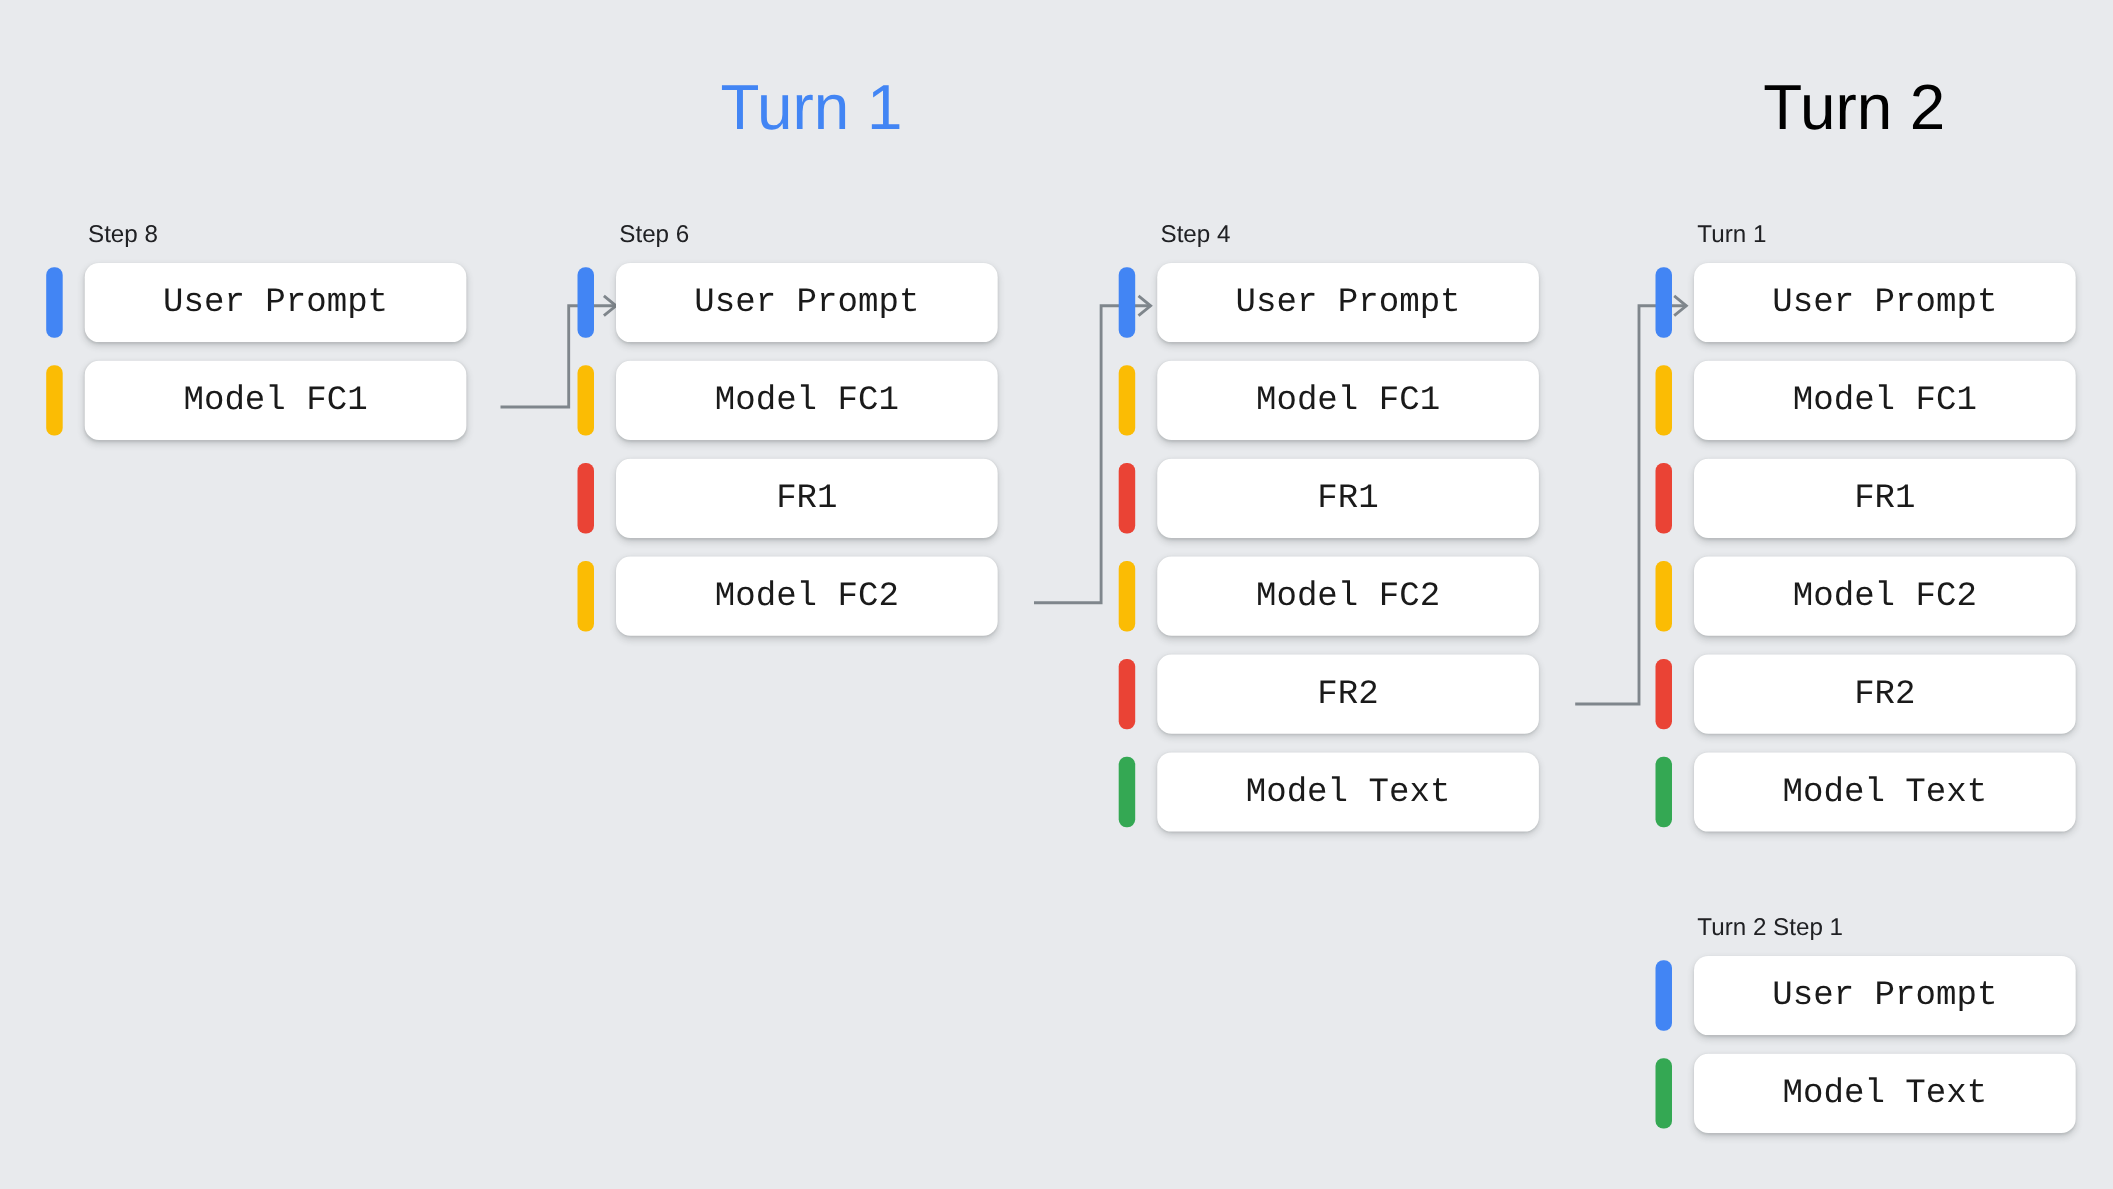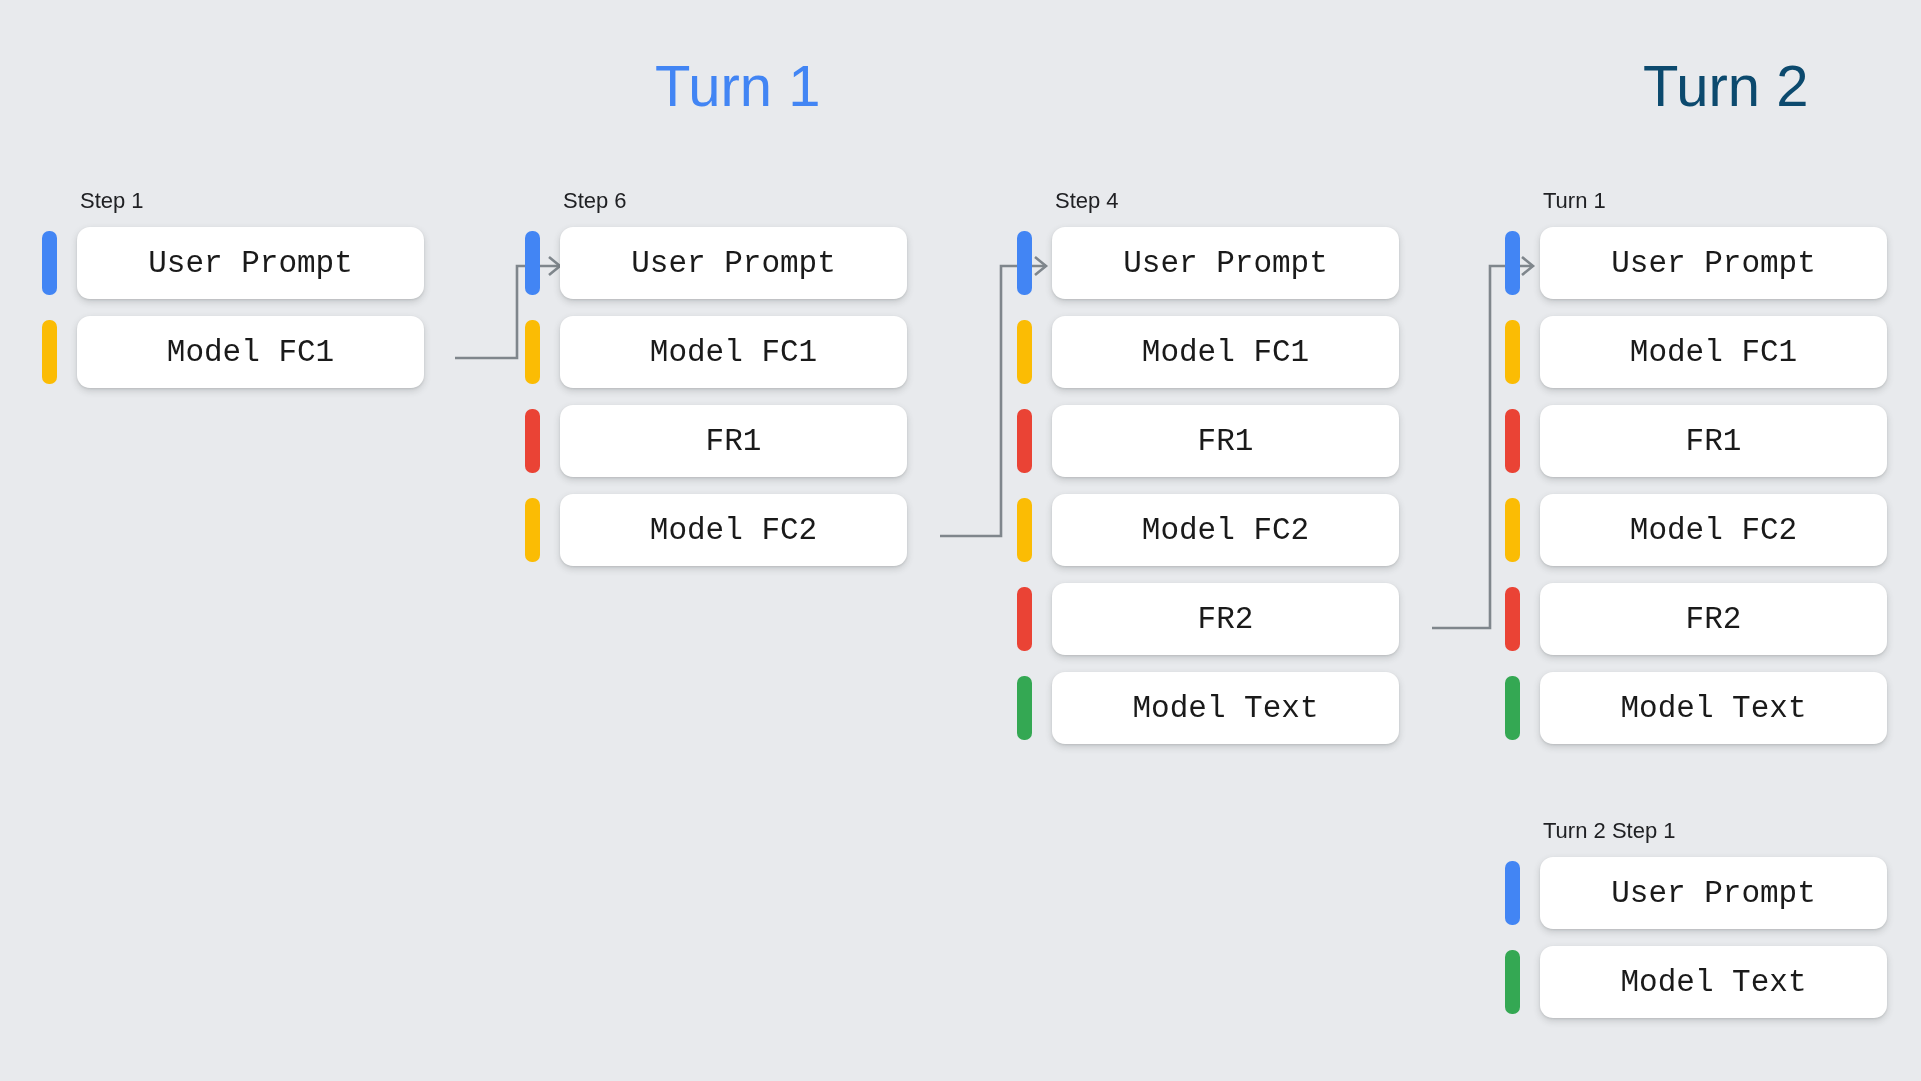--- a/index.html
+++ b/index.html
@@ -11,21 +11,21 @@
     height: 1081px;
     background: #e8eaed;
     font-family: "Liberation Sans", sans-serif;
     overflow: hidden;
     position: relative;
   }
 
   #canvas {
     position: absolute;
     left: 0;
-    top: 0;
+    top: 12px;
     width: 1921px;
     height: 908px;
   }
 
   
   .turn-heading {
     position: absolute;
     font-size: 58px;
     font-weight: 400;
     color: #4285f4;
@@ -127,25 +127,25 @@
         <path class="conn-head" d="M 1035 257 L 1046 266 L 1035 275" stroke="#7f868c"></path>
       </g>
       <g>
         <path class="conn-path" d="M 1432 628 L 1490 628 L 1490 266 L 1533 266" stroke="#7f868c"></path>
         <path class="conn-head" d="M 1522 257 L 1533 266 L 1522 275" stroke="#7f868c"></path>
       </g>
     </svg>
 
   <div id="headings-layer">
       <div class="turn-heading" style="left: 655px; top: 57px; color: rgb(66, 133, 244);">Turn 1</div>
-      <div class="turn-heading" style="left: 1603px; top: 57px; color: #0c4a6e; margin-left: 40px;">Turn 2</div>
+      <div class="turn-heading" style="left: 1603px; top: 57px; color: #000000;">Turn 2</div>
     </div>
   <div id="columns-layer">
       <div class="column" style="left: 42px; top: 0px;">
-        <div class="col-label" style="top: 190px; color: rgb(32, 33, 36);">Step 1</div>
+        <div class="col-label" style="top: 190px; color: rgb(32, 33, 36);">Step 8</div>
         <div class="rows" style="top: 227px;">
           <div class="row">
             <div class="bar" style="background: rgb(66, 133, 244);"></div>
             <div class="card" style="width: 347px; background: rgb(255, 255, 255);">
               <span class="card-text">User Prompt</span>
             </div>
           </div>
           <div class="row">
             <div class="bar" style="background: rgb(251, 188, 4);"></div>
             <div class="card" style="width: 347px; background: rgb(255, 255, 255);">

